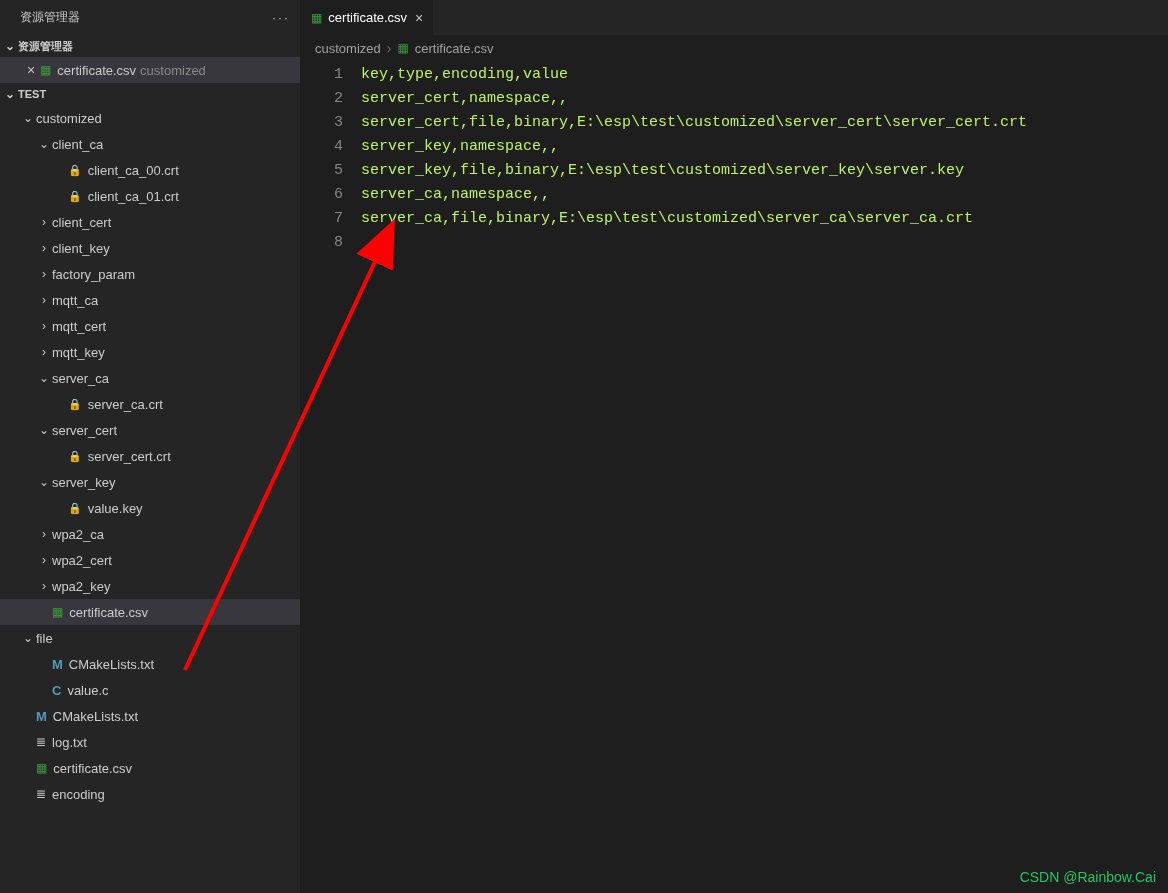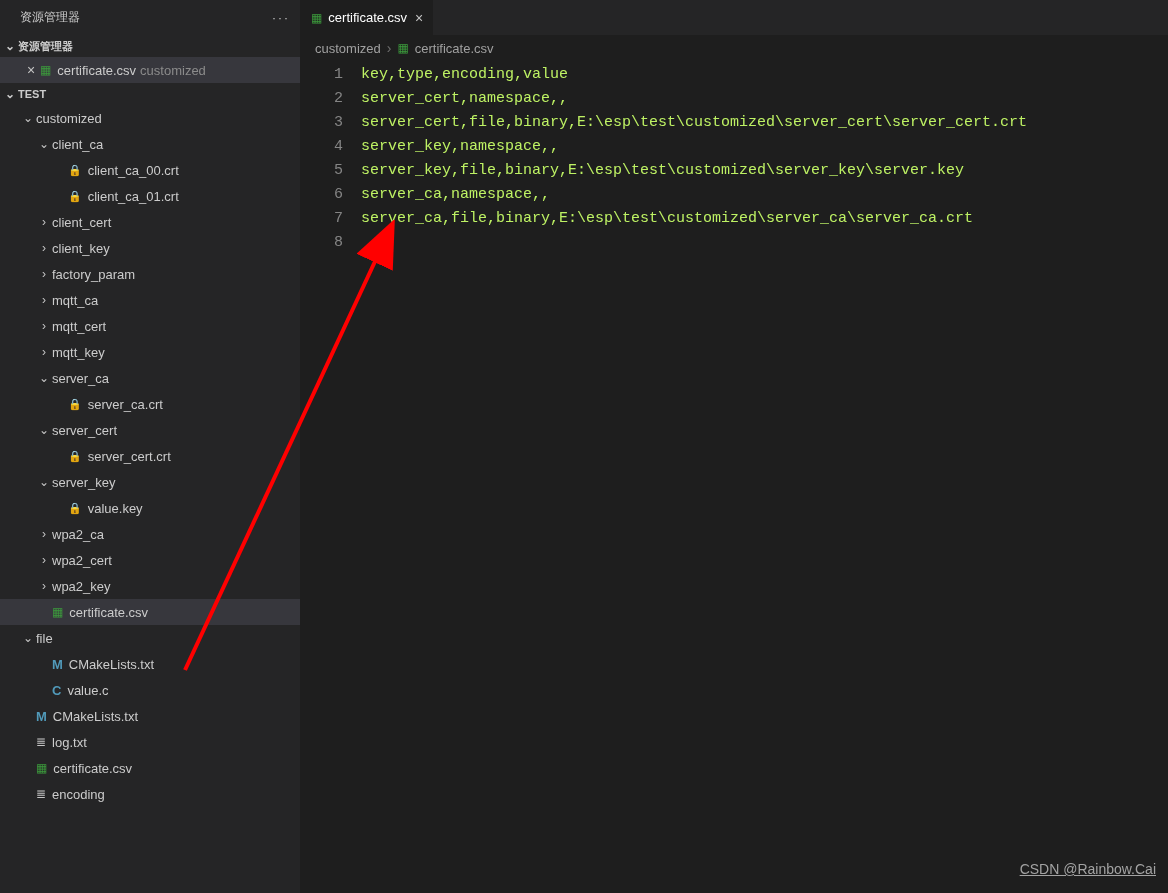--- a/index.html
+++ b/index.html
@@ -129,25 +129,24 @@
 .code .line { height: 24px; }
 .arrow-overlay {
   position: absolute;
   left: 160px;
   top: 220px;
   pointer-events: none;
 }
 .watermark {
   position: absolute;
   right: 12px;
-  bottom: 16px;
-  color: #a3a3a3;
+  bottom: 8px;
+  color: #22c55e;
   font-size: 14px;
   font-family: sans-serif;
-  text-decoration: underline;
 }
 </style>
 </head>
 <body>
 
 <div class="sidebar">
   <div class="sidebar-header">
     <span>资源管理器</span>
     <span class="dots">···</span>
   </div>

